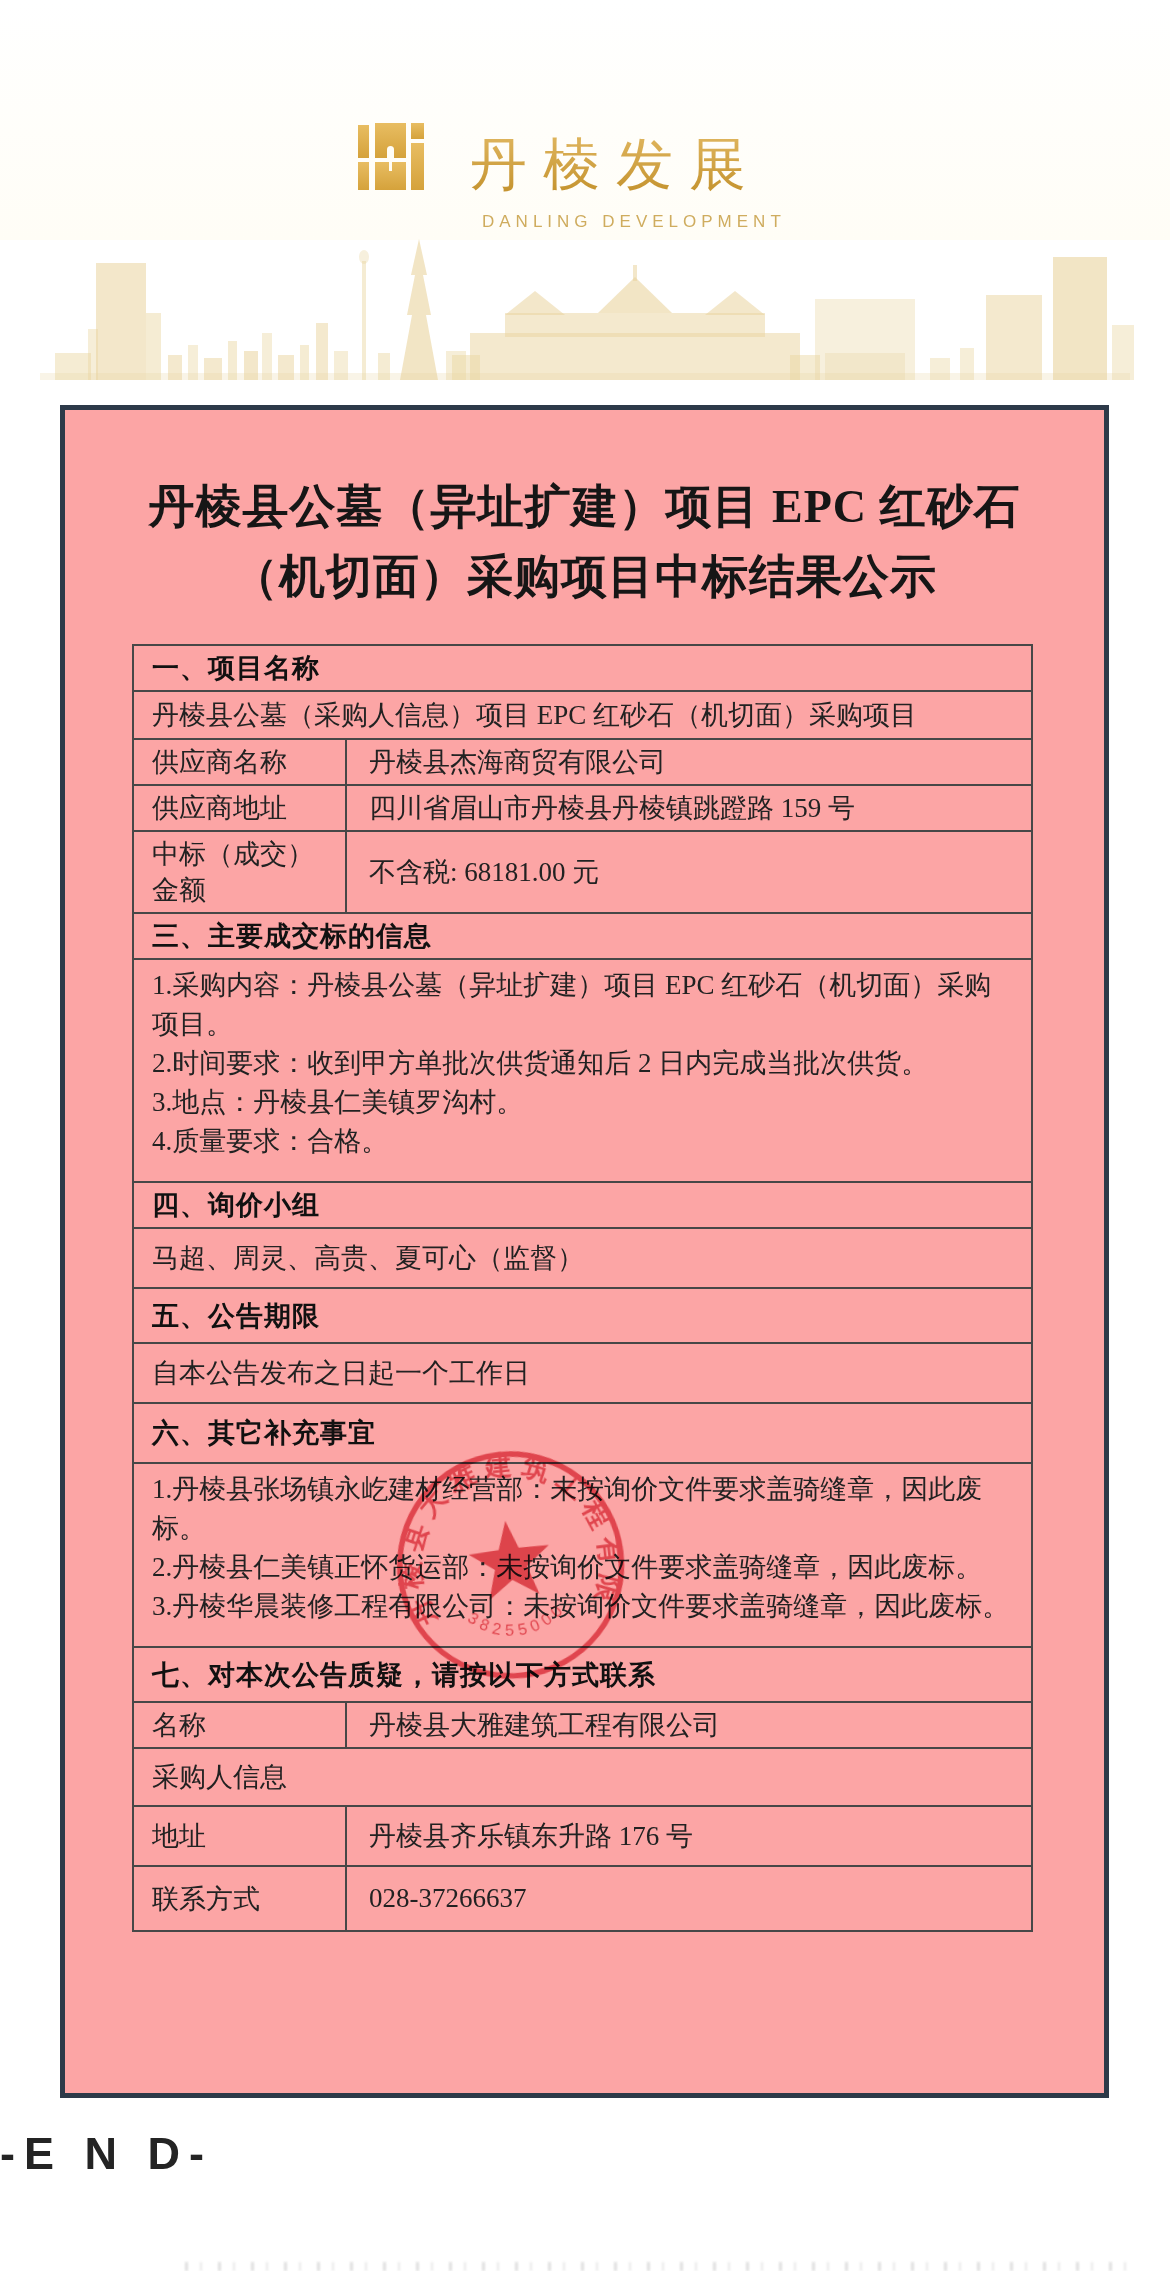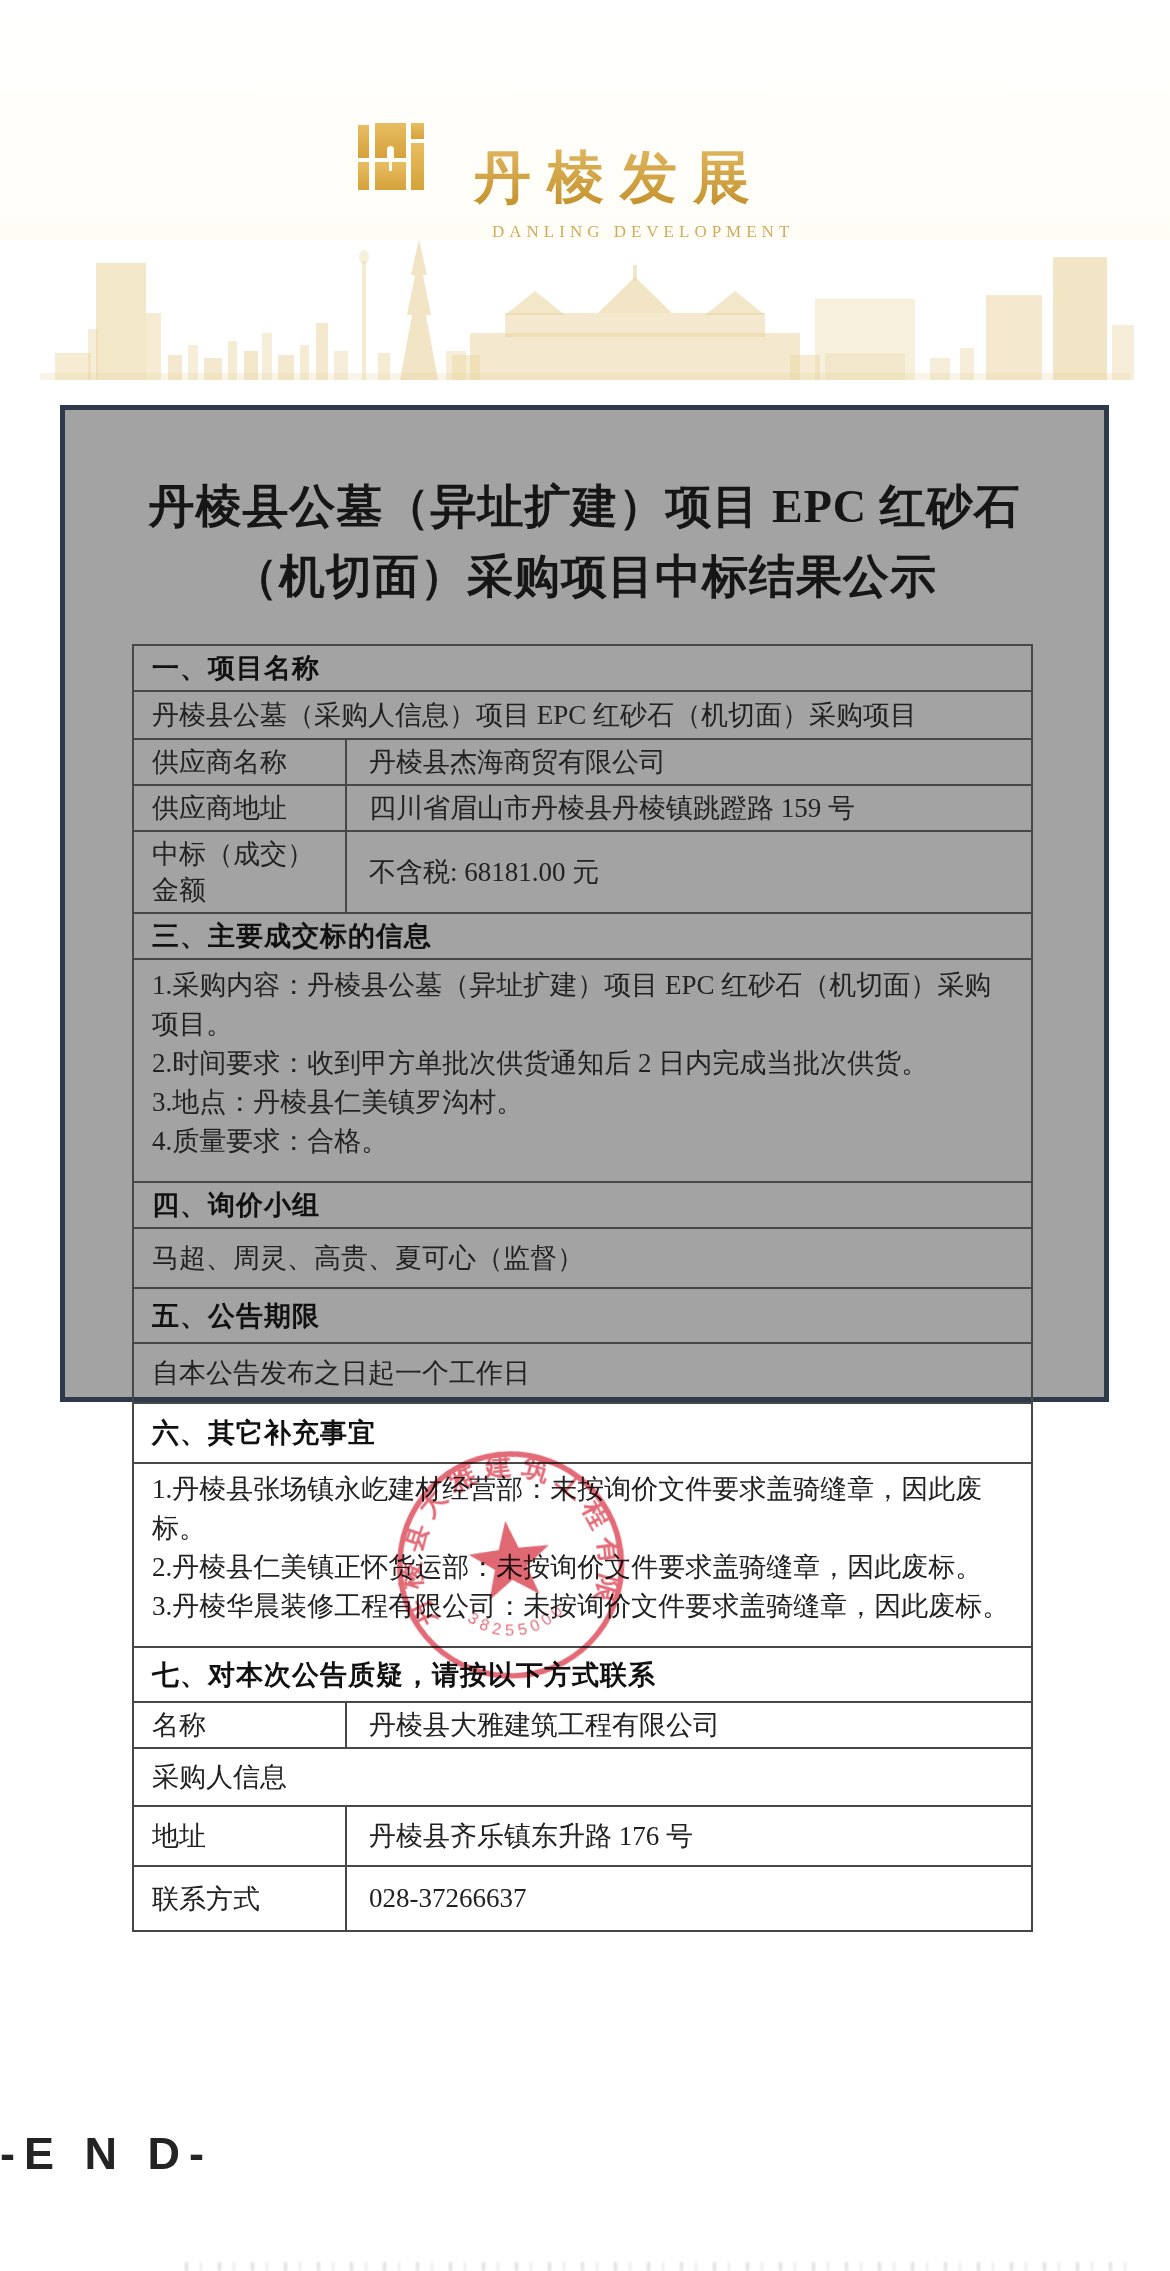--- a/index.html
+++ b/index.html
@@ -19,38 +19,38 @@
   .b3 { left:17px; top:1px;  width:31px; height:35px; }
   .b4 { left:17px; top:40px; width:31px; height:28px; }
   .b5 { left:53px; top:1px;  width:13px; height:16px; }
   .b6 { left:53px; top:21px; width:13px; height:47px; }
   
   .b3::after { content:""; position:absolute; left:12px; bottom:0; width:7px; height:12px;
                background:#fffdf6; border-radius:4px 4px 0 0; }
   .b4::after { content:""; position:absolute; left:14px; top:0; width:3px; height:9px; background:#fffdf6; }
 
   .brand-cn {
-    position:absolute; left:470px; top:140px; width:300px;
-    font-size:57px; font-weight:bold; letter-spacing:16px; white-space:nowrap;
+    position:absolute; left:470px; top:127px; width:300px;
+    font-size:57px; font-weight:normal; letter-spacing:16px; white-space:nowrap;
     background:linear-gradient(180deg,#dfb55e 10%,#c3912c 90%);
-    -webkit-background-clip:text; background-clip:text; color:transparent;text-align:center;
+    -webkit-background-clip:text; background-clip:text; color:transparent;
   }
   .brand-en {
-    position:absolute; left:492px; top:212px; width:300px;
-    font-family:Liberation Serif, serif;
-    font-size:17px; letter-spacing:5px; color:#cfac5e; white-space:nowrap;margin-top:10px;
+    position:absolute; left:482px; top:212px; width:300px;
+    font-family:Liberation Sans, sans-serif;
+    font-size:17px; letter-spacing:5px; color:#cfac5e; white-space:nowrap;
   }
 
   
   .skyline { position:absolute; left:0; top:233px; width:1170px; height:150px; }
 
   
   .doc {
-    position:absolute; left:60px; top:405px; width:1049px; height:997px;
-    border:5px solid #2d3a49; background:#a3a3a3;
+    position:absolute; left:60px; top:405px; width:1049px; height:1693px;
+    border:5px solid #2d3a49; background:#fca5a5;
   }
   .doc-title {
     margin-top:62px; text-align:center;
     font-size:46px; font-weight:bold; line-height:70px; color:#161616;
     letter-spacing:1px;
   }
   .doc-table {
     margin-left:67px; margin-top:32px; width:901px;
     border-collapse:collapse; table-layout:fixed;
     border:2px solid #3d3d3d;

